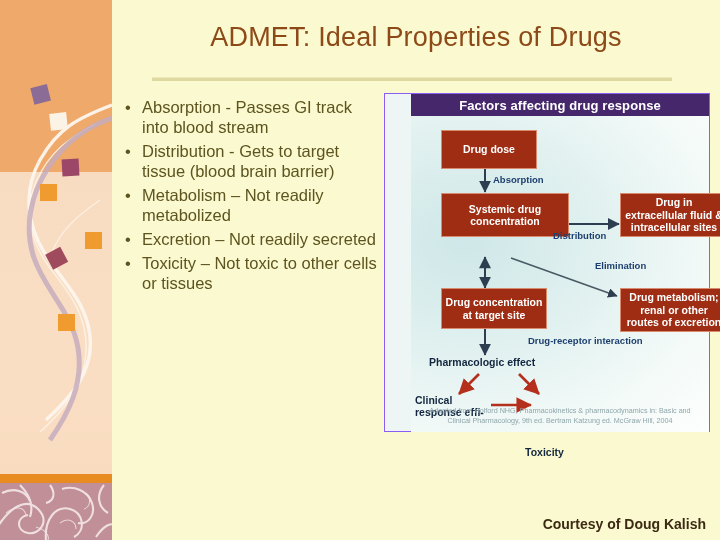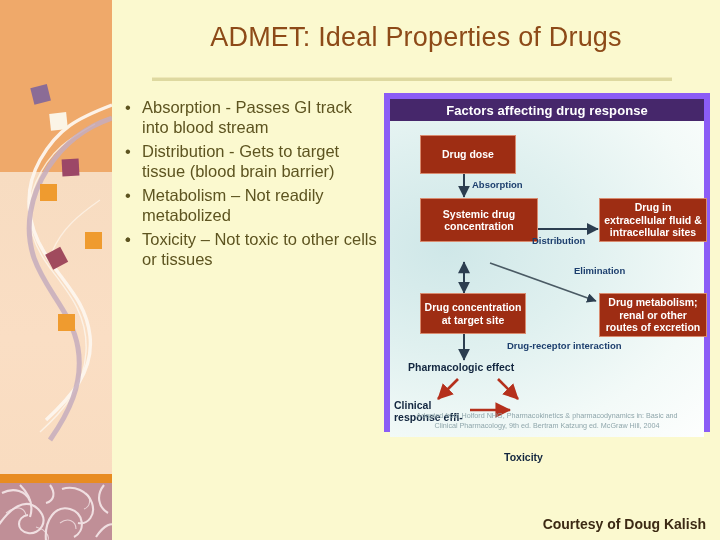--- a/index.html
+++ b/index.html
@@ -33,21 +33,21 @@
     background:#ded9a0;border-top:1px solid #efe9b8;}
 
   
   #bullets{position:absolute;left:120px;top:97px;width:262px;}
   .bullet{position:relative;padding-left:22px;margin-bottom:4px;
     color:#5d5420;font-size:16.5px;line-height:20px;}
   .bullet .dot{position:absolute;left:5px;top:0px;color:#5d5420;font-size:16.5px;line-height:20px;}
 
   
   #figure{position:absolute;left:384px;top:93px;width:326px;height:339px;
-          border:6px solid #8b5cf6;box-sizing:border-box;background:#eef6f5;}
+          border:1px solid #8b5cf6;box-sizing:border-box;background:#eef6f5;padding-left:26px;}
   #fig-header{height:22px;background:#46276b;color:#ffffff;
     font-size:13px;font-weight:bold;display:flex;align-items:center;justify-content:center;
     letter-spacing:.1px;}
   #fig-body{position:relative;height:316px;
     background:radial-gradient(120% 90% at 18% 40%, #cfe7e8 0%, #dff0ef 35%, #f3faf8 70%, #ffffff 100%);}
   .rbox{position:absolute;background:#9e2d13;border:1px solid #d98b6f;
     color:#fff;font-size:10.5px;font-weight:bold;line-height:12.5px;
     display:flex;align-items:center;justify-content:center;text-align:center;
     box-sizing:border-box;padding:2px 3px;}
   .flab{position:absolute;color:#1d3f6e;font-size:9.5px;font-weight:bold;white-space:nowrap;}
@@ -120,20 +120,21 @@
     <div class="bullet">
       <span class="dot">•</span>
       <span>Distribution - Gets to target tissue (blood brain barrier)</span>
     </div>
     <div class="bullet">
       <span class="dot">•</span>
       <span>Metabolism – Not readily metabolized</span>
     </div>
     <div class="bullet">
       <span class="dot">•</span>
+      <span>Excretion – Not readily secreted</span>
     </div>
     <div class="bullet">
       <span class="dot">•</span>
       <span>Toxicity – Not toxic to other cells or tissues</span>
     </div>
   </div>
 
   <div id="figure">
     <div id="fig-header">Factors affecting drug response</div>
     <div id="fig-body">
@@ -162,21 +163,21 @@
         <line x1="74" y1="213" x2="74" y2="239" stroke="#2c3e50" stroke-width="2" marker-end="url(#ar)"></line>
 
         <line x1="68" y1="258" x2="48" y2="278" stroke="#b5301c" stroke-width="2.6" marker-end="url(#arR)"></line>
 
         <line x1="108" y1="258" x2="128" y2="278" stroke="#b5301c" stroke-width="2.6" marker-end="url(#arR)"></line>
 
         <line x1="80" y1="289" x2="120" y2="289" stroke="#b5301c" stroke-width="2.6" marker-end="url(#arR)"></line>
       </svg>
 
       <div class="rbox" style="left:30px;top:14px;width:96px;height:39px;">Drug dose</div>
-      <div class="rbox" style="left:30px;top:77px;width:118px;height:44px;">Systemic drug concentration</div>
+      <div class="rbox" style="left:30px;top:77px;width:128px;height:44px;">Systemic drug concentration</div>
       <div class="rbox" style="left:209px;top:77px;width:108px;height:44px;">Drug in extracellular fluid &amp; intracellular sites</div>
       <div class="rbox" style="left:30px;top:172px;width:106px;height:41px;">Drug concentration at target site</div>
       <div class="rbox" style="left:209px;top:172px;width:108px;height:44px;">Drug metabolism; renal or other routes of excretion</div>
 
       <div class="flab" style="left:82px;top:58px;">Absorption</div>
       <div class="flab" style="left:142px;top:114px;">Distribution</div>
       <div class="flab" style="left:184px;top:144px;text-align:right;">Elimination</div>
       <div class="flab" style="left:86px;top:219px;margin-left:31px;">Drug-receptor interaction</div>
 
       <div class="dlab" style="left:18px;top:240px;width:114px;">Pharmacologic effect</div>

